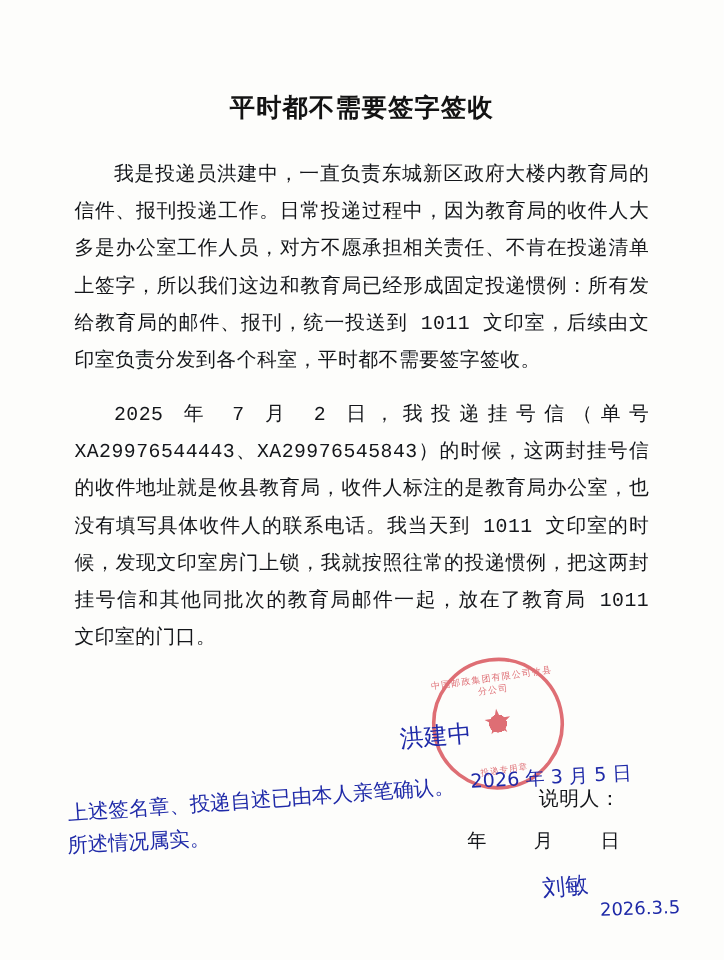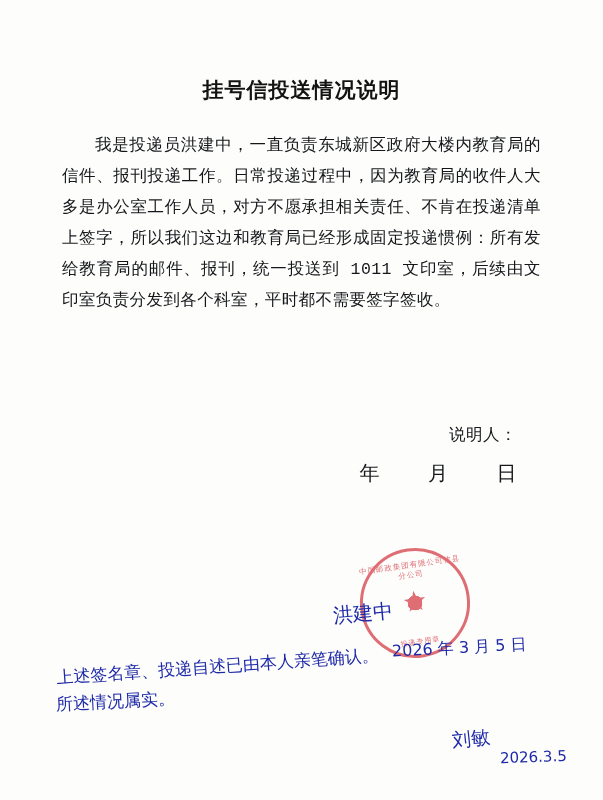--- a/index.html
+++ b/index.html
@@ -52,21 +52,21 @@
     right: 24px;
     top: 52px;
     font-size: 16.5px;
     color: #14161a;
     letter-spacing: 0.5px;
   }
   .date-line {
     position: absolute;
     right: 24px;
     top: 88px;
-    font-size: 20px;
+    font-size: 16px;
     color: #14161a;
     letter-spacing: 0.5px;
   }
   
   .seal {
     position: absolute;
     left: 360px;
     top: 548px;
     width: 104px;
     height: 104px;
@@ -155,24 +155,25 @@
     font-size: 15px;
     transform: rotate(-2deg);
     color: #1f2aa8;
   }
 </style>
 </head>
 <body>
 
 <div class="page">
 
-  <div class="doc-title">挂号信投送情况说明</div>
+  <div class="doc-title">平时都不需要签字签收</div>
 
   <div class="body-wrap">
     <p class="para">我是投递员洪建中，一直负责东城新区政府大楼内教育局的信件、报刊投递工作。日常投递过程中，因为教育局的收件人大多是办公室工作人员，对方不愿承担相关责任、不肯在投递清单上签字，所以我们这边和教育局已经形成固定投递惯例：所有发给教育局的邮件、报刊，统一投送到 1011 文印室，后续由文印室负责分发到各个科室，平时都不需要签字签收。</p>
+    <p class="para">2025 年 7 月 2 日，我投递挂号信（单号 XA29976544443、XA29976545843）的时候，这两封挂号信的收件地址就是攸县教育局，收件人标注的是教育局办公室，也没有填写具体收件人的联系电话。我当天到 1011 文印室的时候，发现文印室房门上锁，我就按照往常的投递惯例，把这两封挂号信和其他同批次的教育局邮件一起，放在了教育局 1011 文印室的门口。</p>
 
     <div class="signature-block">
       <div class="sign-line">说明人：</div>
       <div class="date-line">
         <span>年</span>
         &nbsp;&nbsp;&nbsp;&nbsp;&nbsp;
         <span>月</span>
         &nbsp;&nbsp;&nbsp;&nbsp;&nbsp;
         <span>日</span>
       </div>

